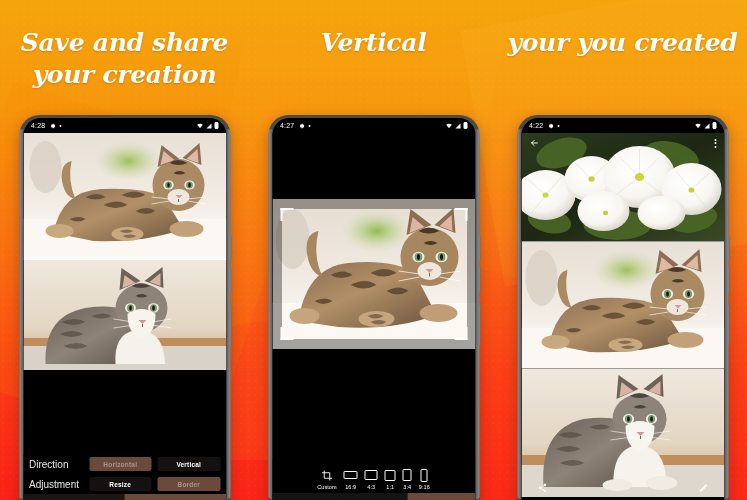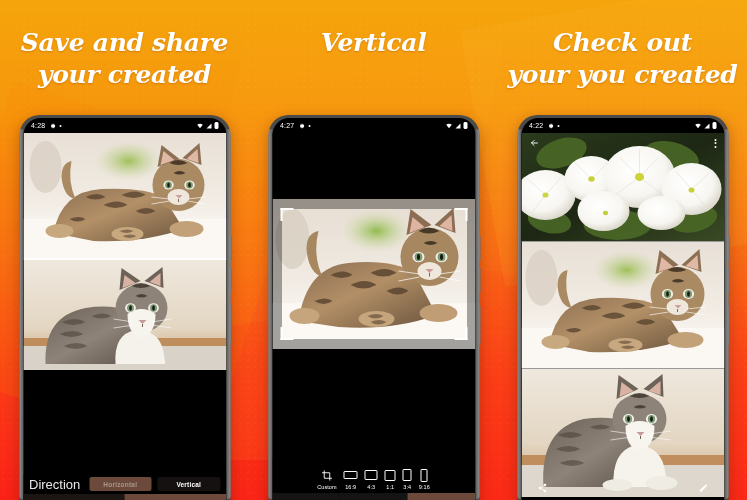--- a/index.html
+++ b/index.html
@@ -149,21 +149,21 @@
     background:#000;
   }
   .ctrl-row {
     display:flex; align-items:center;
     height: 20px;
     padding: 0 6px;
     gap: 6px;
   }
   .ctrl-label {
     color:#e8e8e8;
-    font-size: 13px;
+    font-size: 10px;
     width: 54px;
     flex: 0 0 54px;
   }
   .seg {
     flex:1;
     height: 14px;
     border-radius: 2px;
     display:flex; align-items:center; justify-content:center;
     font-size: 6.5px;
     font-weight: bold;
@@ -255,21 +255,21 @@
   <div class="poly a"></div>
   <div class="poly b"></div>
   <div class="poly c"></div>
   <div class="poly d"></div>
   <div class="poly e"></div>
   <div class="dots"></div>
 
   <div class="panel p1">
     <div class="headline">
       <span>Save and share</span>
-      <span class="l2">your created</span>
+      <span class="l2">your creation</span>
     </div>
 
     <div class="phone">
       <div class="side-btn v1"></div>
       <div class="side-btn v2"></div>
       <div class="side-btn v3"></div>
       <div class="screen">
 
         <div class="statusbar">
           <div class="sb-left">
@@ -404,20 +404,25 @@
                 <path d="M128 65 L148 68"></path>
             </g>
           </svg>
         </div>
 
         <div class="p1-controls">
           <div class="ctrl-row">
             <span class="ctrl-label">Direction</span>
             <span class="seg on">Horizontal</span>
             <span class="seg off">Vertical</span>
+          </div>
+          <div class="ctrl-row">
+            <span class="ctrl-label">Adjustment</span>
+            <span class="seg off">Resize</span>
+            <span class="seg on">Border</span>
           </div>
           <div class="action-bar">
             <div class="action dark">
               <svg viewBox="0 0 24 24" fill="#fff">
                   <path d="M12 3v10.2l3.6-3.6 1.4 1.4L12 16 7 11l1.4-1.4L12 13.2V3zM4 18h16v3H4z"></path>
                 </svg>
               <span>Save</span>
             </div>
             <div class="action brown">
               <svg viewBox="0 0 24 24" fill="#cdbdb4">
@@ -598,21 +603,20 @@
             <span>Crop</span>
           </div>
         </div>
 
       </div>
     </div>
   </div>
 
   <div class="panel p3">
     <div class="headline">
-      <span>Check out</span>
       <span class="l2">your you created</span>
     </div>
 
     <div class="phone">
       <div class="side-btn v1"></div>
       <div class="side-btn v2"></div>
       <div class="side-btn v3"></div>
       <div class="screen">
 
         <div class="statusbar">

